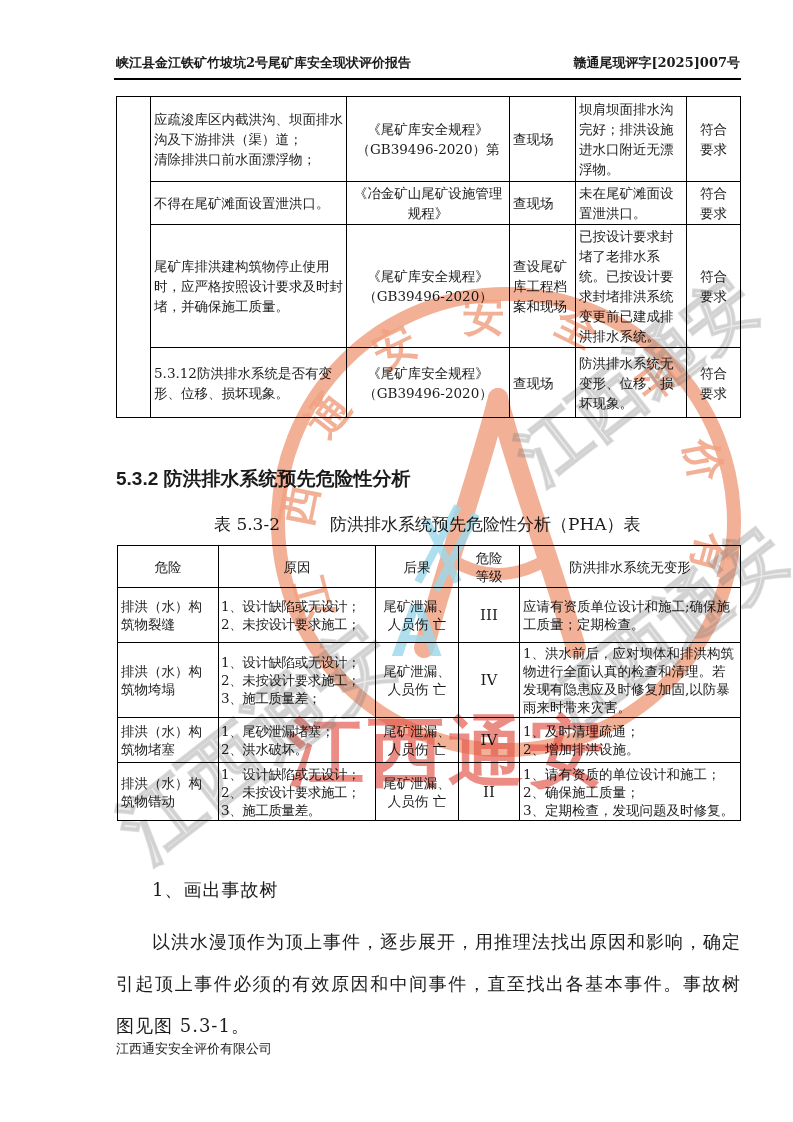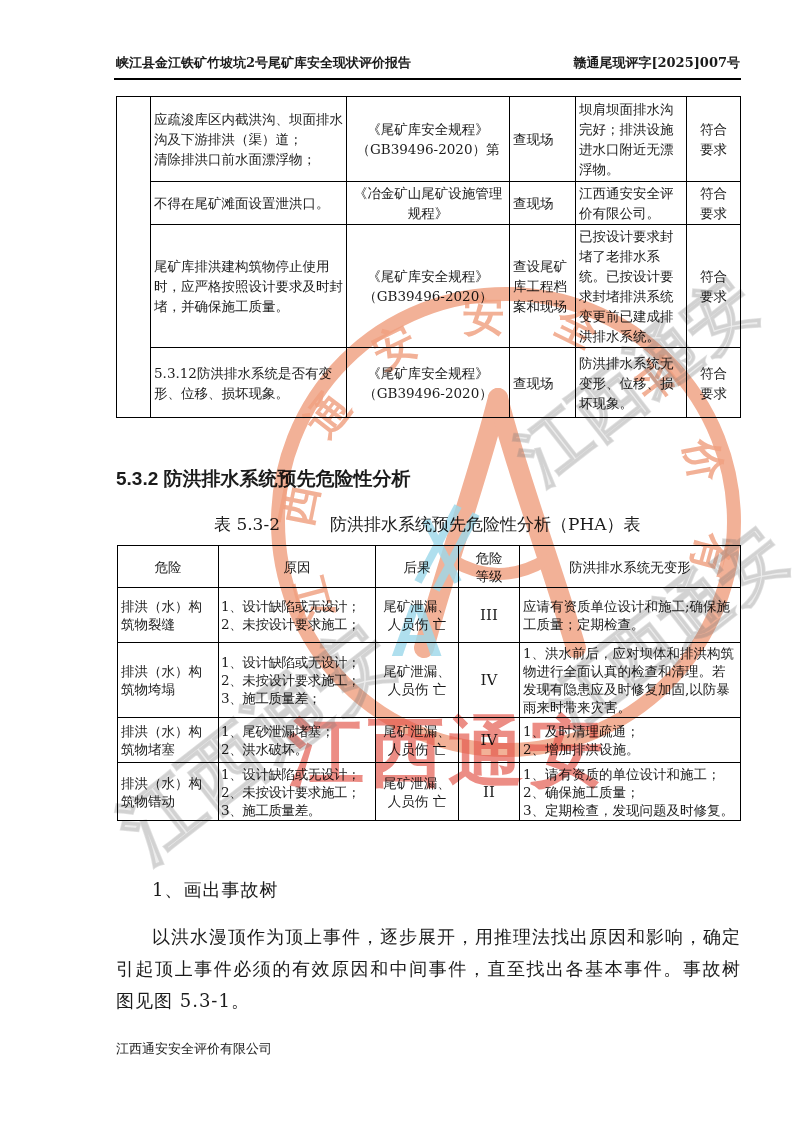--- a/index.html
+++ b/index.html
@@ -34,21 +34,21 @@
 
   
   .para1{position:absolute;left:88px;top:419px;width:625px;font-size:18px;
          line-height:26px;text-indent:2em;letter-spacing:0.5px;}
   .h-sec{position:absolute;left:88px;font-size:19px;font-weight:bold;
          font-family:"Liberation Sans","DejaVu Sans",sans-serif;}
   .h532{top:466px;} .h533{top:831px;}
   .caption{position:absolute;left:186px;top:513px;font-size:17px;display:flex;gap:50px;}
   .step{position:absolute;left:124px;top:878px;font-size:18px;letter-spacing:1px;}
   .para2{position:absolute;left:88px;top:903px;width:625px;font-size:18px;
-         line-height:32px;text-indent:2em;letter-spacing:1px;text-align:justify;}
+         line-height:42px;text-indent:2em;letter-spacing:1px;text-align:justify;}
 
   
   .foot-co{position:absolute;left:88px;top:1040px;font-size:13px;}
   .foot-pg{position:absolute;left:8px;top:1038px;width:793px;text-align:right;font-size:12px;}
 
   
   .wm{position:absolute;inset:0;pointer-events:none;mix-blend-mode:multiply;z-index:5;}
   .wm-red{position:absolute;left:260px;top:702px;font-size:76px;font-weight:bold;
           font-family:"Liberation Sans","DejaVu Sans",sans-serif;color:#e4574c;
           opacity:0.68;letter-spacing:4px;white-space:nowrap;}
@@ -91,21 +91,21 @@
       <td>查现场</td>
       <td>坝肩坝面排水沟完好；排洪设施进水口附近无漂浮物。</td>
       <td class="pre ctr">符合
 要求</td>
     </tr>
     <tr class="r1">
       <td>不得在尾矿滩面设置泄洪口。</td>
       <td class="pre ctr">《冶金矿山尾矿设施管理
 规程》</td>
       <td>查现场</td>
-      <td>江西通安安全评价有限公司。</td>
+      <td>未在尾矿滩面设置泄洪口。</td>
       <td class="pre ctr">符合
 要求</td>
     </tr>
     <tr class="r2">
       <td>尾矿库排洪建构筑物停止使用时，应严格按照设计要求及时封堵，并确保施工质量。</td>
       <td class="pre ctr">《尾矿库安全规程》
 （GB39496-2020）</td>
       <td>查设尾矿库工程档案和现场</td>
       <td>已按设计要求封堵了老排水系统。已按设计要求封堵排洪系统变更前已建成排洪排水系统。</td>
       <td class="pre ctr">符合

